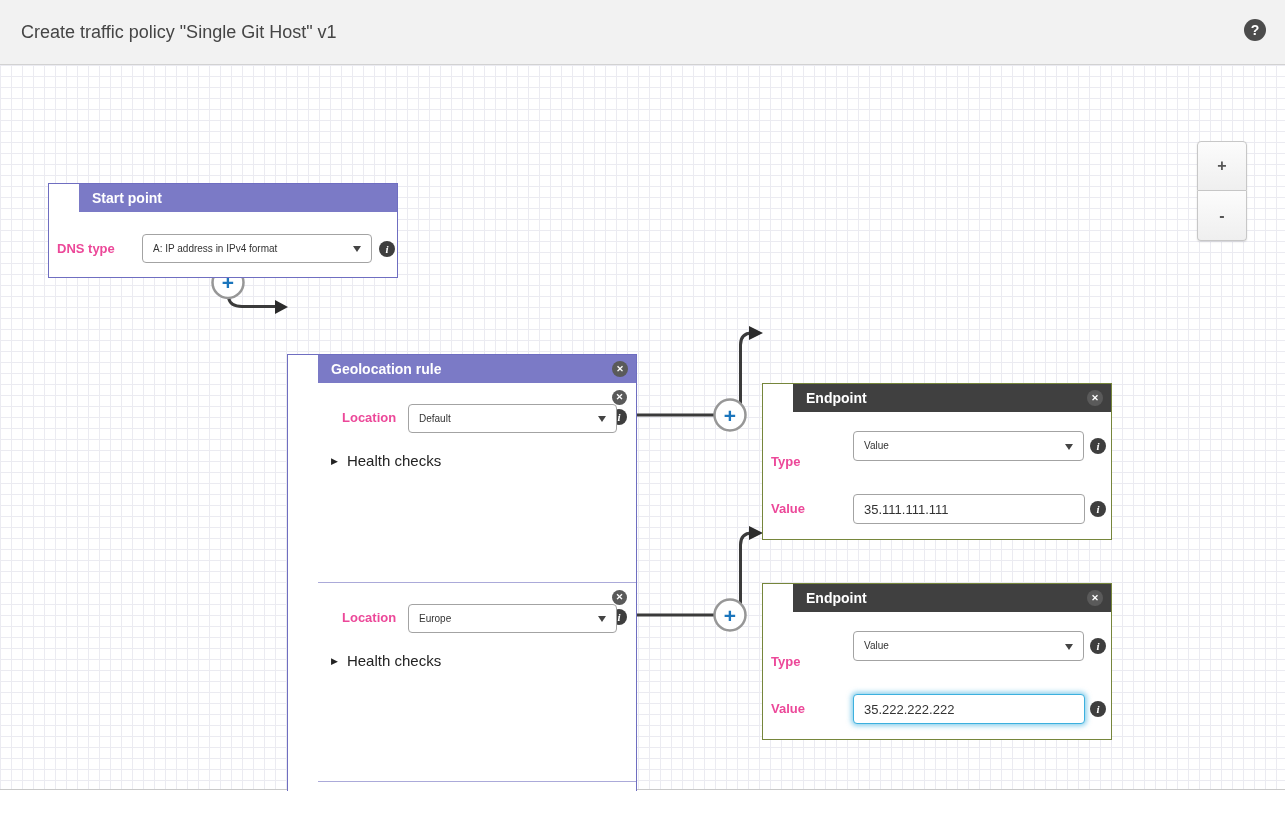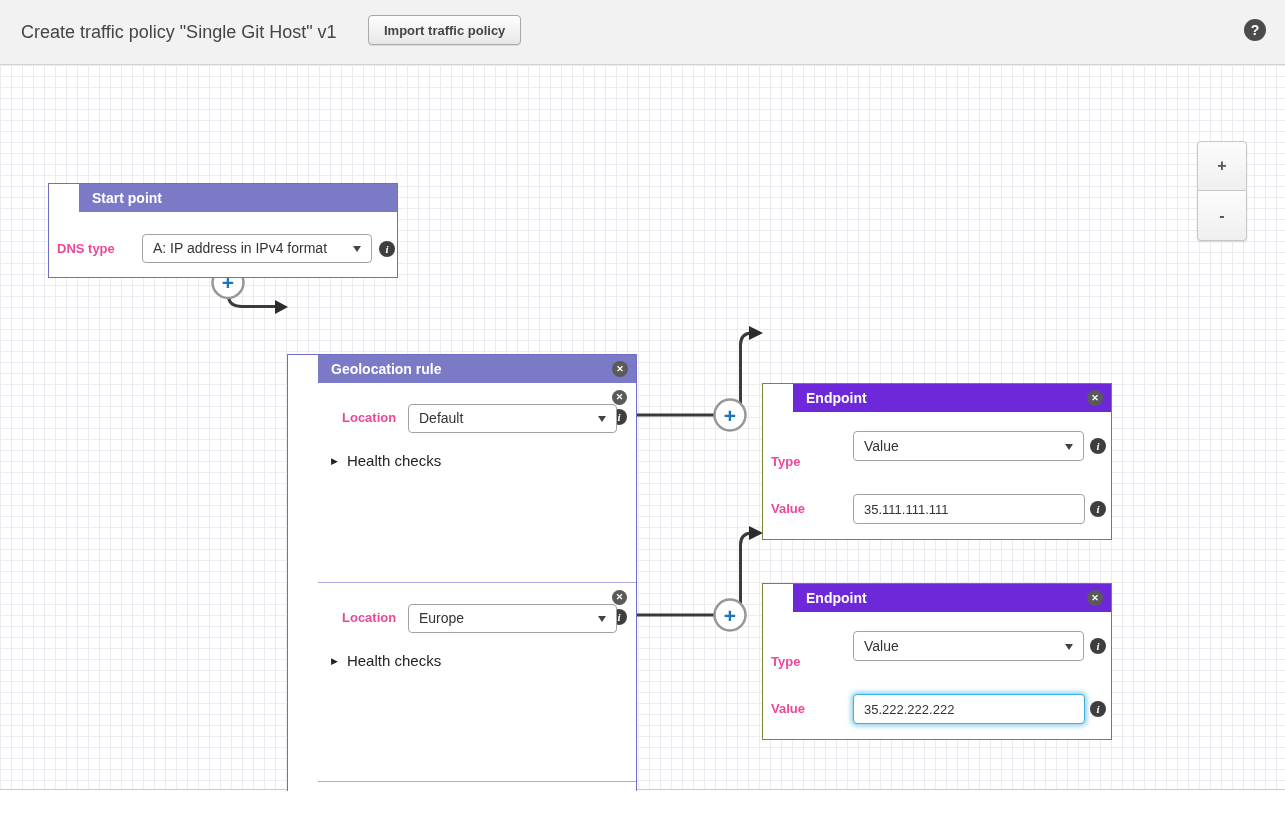--- a/index.html
+++ b/index.html
@@ -57,40 +57,40 @@
 
   
   .node { position:absolute; background:#fff;padding-left:30px; }
   .node-header {
     position:relative; height:28px; line-height:28px; padding-left:13px;
     color:#fff; font-weight:bold; font-size:14px;
   }
   .node.purple { border:1px solid #6f6ec1; }
   .node.purple > .node-header { background:#7b7ac6; }
   .node.green { border:1px solid #76863b; }
-  .node.green > .node-header { background:#6d28d9; }
+  .node.green > .node-header { background:#404040; }
 
   .close-icon {
     position:absolute; width:16px; height:16px; border-radius:50%;
     background:#5a5a5a; color:#fff; font-size:9px; font-weight:bold;
     text-align:center; line-height:16px; cursor:pointer;
   }
   .node-header .close-icon { right:8px; top:6px; }
   .info-icon {
     position:absolute; width:16px; height:16px; border-radius:50%;
     background:#3e3e3e; color:#fff; text-align:center; line-height:16px;
     font-family:"Liberation Serif", serif; font-style:italic; font-weight:bold; font-size:11px;
     cursor:pointer;
   }
 
   .field-label { position:absolute; width:70px; font-size:13px; font-weight:bold; color:#ec4899; }
 
   .select {
     position:absolute; height:29px; background:#fff; border:1px solid #a3a3a3;
-    border-radius:4px; font-size:14px; color:#333; line-height:27px; padding-left:10px;
+    border-radius:4px; font-size:10px; color:#333; line-height:27px; padding-left:10px;
     cursor:pointer;
   }
   .select .caret {
     position:absolute; right:10px; top:11px; width:0; height:0;
     border-left:4.5px solid transparent; border-right:4.5px solid transparent;
     border-top:6px solid #444;
   }
 
   .text-input {
     position:absolute; height:30px; background:#fff; border:1px solid #a3a3a3;
@@ -141,21 +141,20 @@
   
   #footerbar { position:absolute; left:0; top:791px; width:1285px; height:47px; background:#fff; }
 </style>
 </head>
 <body>
 
 <div id="app">
 
   <div id="topbar">
     <div class="page-title">Create traffic policy "Single Git Host" v1</div>
-    <button class="import-btn">Import traffic policy</button>
     <div class="help-icon">?</div>
   </div>
 
   <div id="canvas">
 
     <svg id="wires" viewBox="0 0 1285 725">
 
       <path class="wire" d="M228,148 V202"></path>
       <path class="wire" d="M228.5,232.5 Q230,241.5 242,241.5 H276"></path>
       <polygon class="wire-arrow" points="275,235 275,249 288,242"></polygon>

